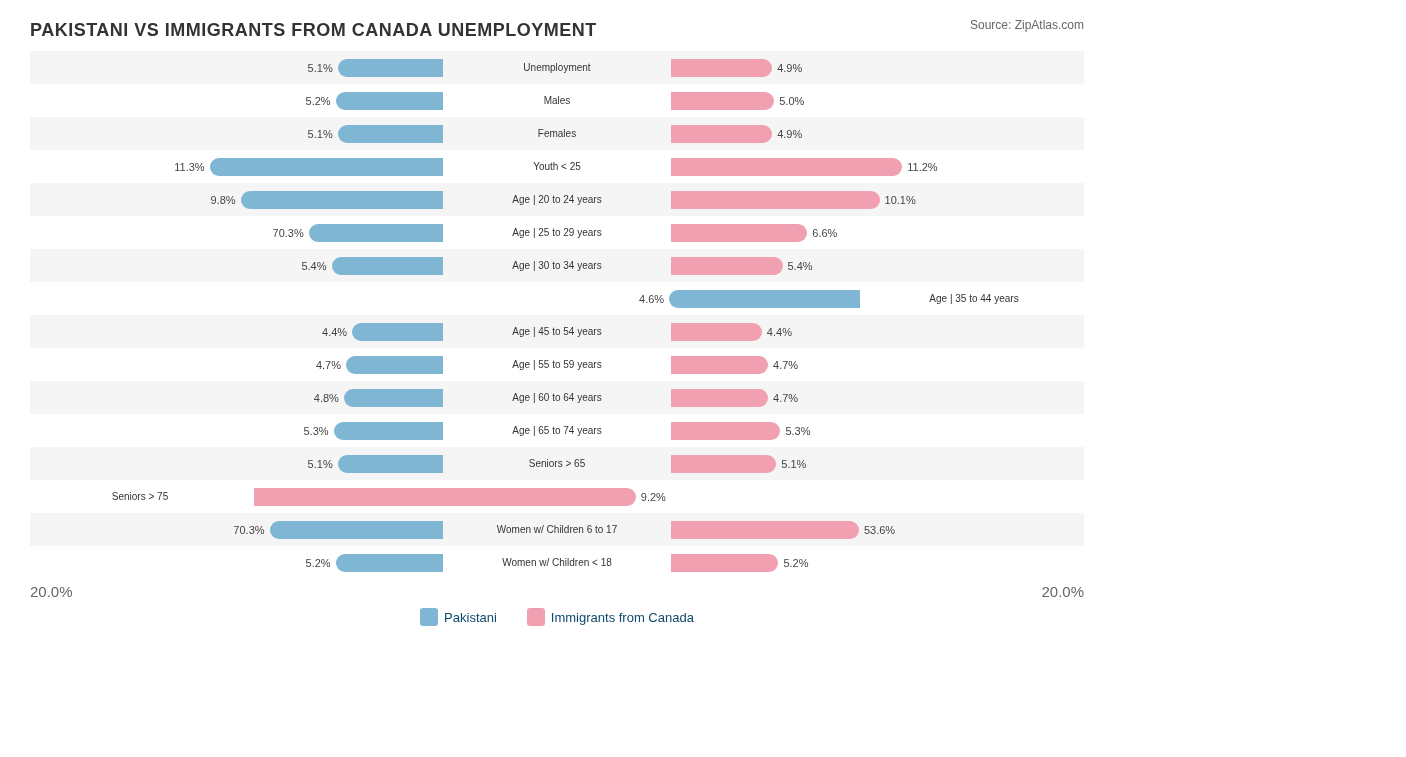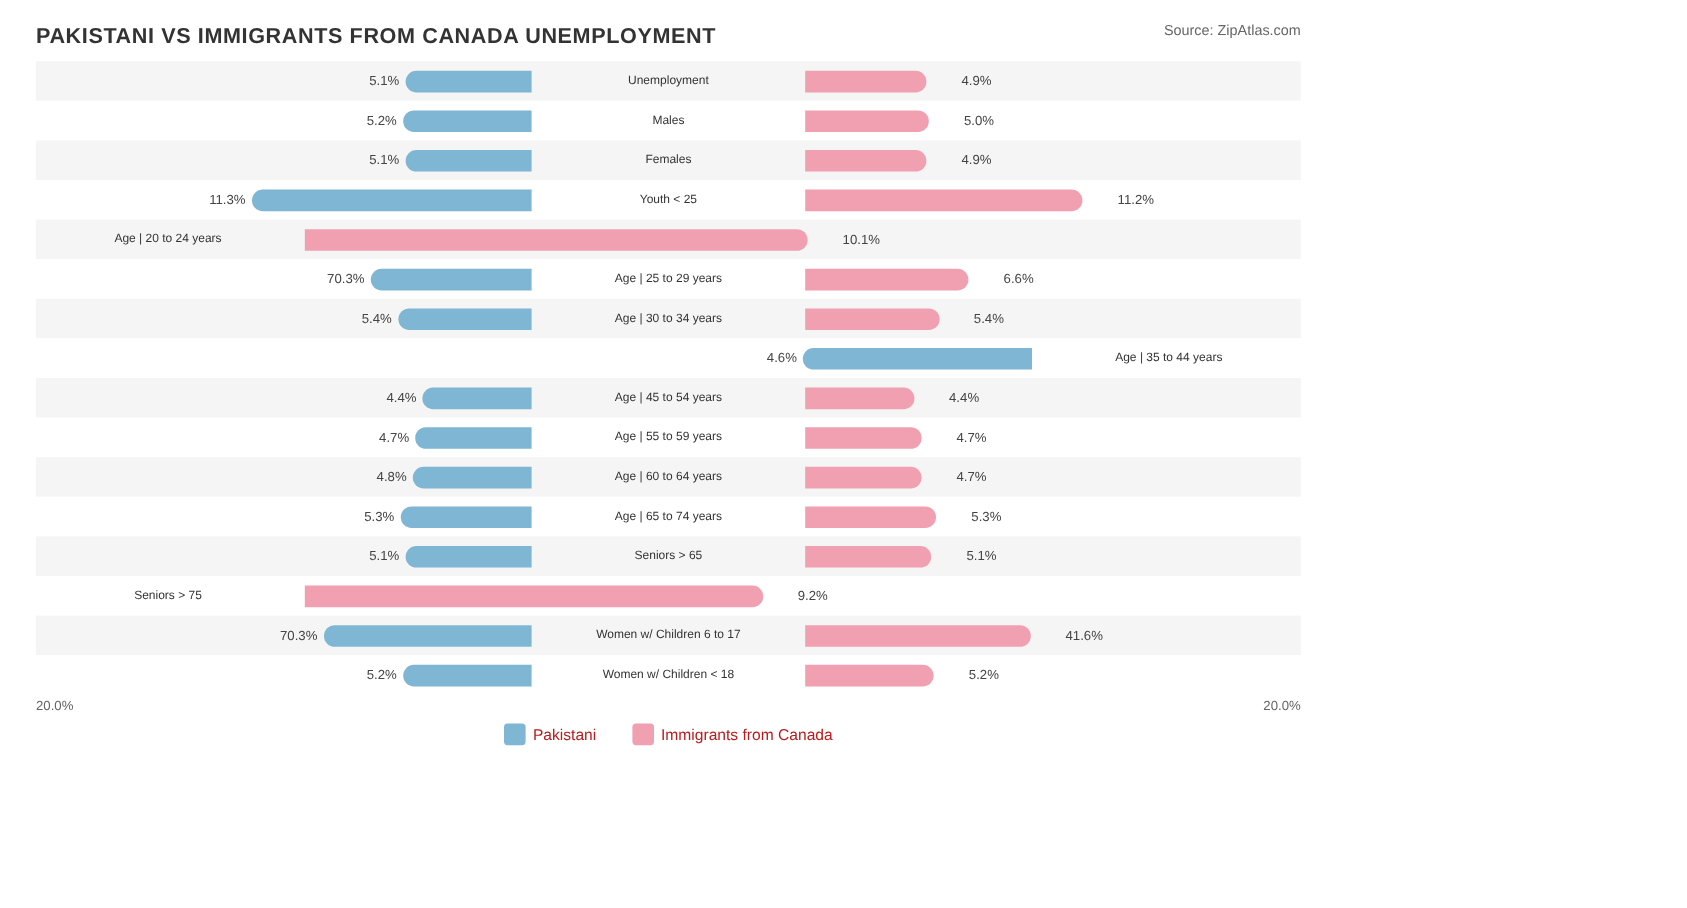--- a/index.html
+++ b/index.html
@@ -65,21 +65,20 @@
       height: 100%;
       padding-right: 4px;
     }
     .right-section {
       flex: 1;
       display: flex;
       align-items: center;
       justify-content: flex-start;
       height: 100%;
       padding-left: 4px;
-      gap: 24px;
     }
     .label-center {
       width: 220px;
       text-align: center;
       font-size: 10px;
       color: #333;
       font-weight: 500;
       z-index: 10;
       white-space: nowrap;
       flex-shrink: 0;
@@ -118,31 +117,31 @@
       display: flex;
       justify-content: center;
       gap: 30px;
       margin-top: 8px;
     }
     .legend-item {
       display: flex;
       align-items: center;
       gap: 6px;
       font-size: 13px;
-      color: #b91c1c;
+      color: #0c4a6e;
     }
     .legend-box {
       width: 18px;
       height: 18px;
       border-radius: 3px;
     }
     .axis-labels {
       display: flex;
       justify-content: space-between;
-      font-size: 11px;
+      font-size: 15px;
       color: #666;
       margin-top: 4px;
       padding: 0 0px;
     }
   </style>
 </head>
 <body>
 
 <div class="chart-container">
   <div class="chart-title">PAKISTANI VS IMMIGRANTS FROM CANADA UNEMPLOYMENT</div>
@@ -197,20 +196,24 @@
         </div>
         <div class="label-center">Youth &lt; 25</div>
         <div class="right-section">
           <div class="bar-pink" style="width:56.00000000000001%; background:#f0a0b0;"></div>
           <span class="val-right">11.2%</span>
         </div>
       </div>
     </div>
       <div class="chart-row">
       <div class="dual-bar-row">
+        <div class="left-section">
+          <span class="val-left">9.8%</span>
+          <div class="bar-blue" style="width:49%; background:#7eb6d4;"></div>
+        </div>
         <div class="label-center">Age | 20 to 24 years</div>
         <div class="right-section">
           <div class="bar-pink" style="width:50.5%; background:#f0a0b0;"></div>
           <span class="val-right">10.1%</span>
         </div>
       </div>
     </div>
       <div class="chart-row">
       <div class="dual-bar-row">
         <div class="left-section">
@@ -322,21 +325,21 @@
     </div>
       <div class="chart-row">
       <div class="dual-bar-row">
         <div class="left-section">
           <span class="val-left">70.3%</span>
           <div class="bar-blue" style="width:42%; background:#7eb6d4;"></div>
         </div>
         <div class="label-center">Women w/ Children 6 to 17</div>
         <div class="right-section">
           <div class="bar-pink" style="width:45.5%; background:#f0a0b0;"></div>
-          <span class="val-right">41.6%</span>
+          <span class="val-right">53.6%</span>
         </div>
       </div>
     </div>
       <div class="chart-row">
       <div class="dual-bar-row">
         <div class="left-section">
           <span class="val-left">5.2%</span>
           <div class="bar-blue" style="width:26%; background:#7eb6d4;"></div>
         </div>
         <div class="label-center">Women w/ Children &lt; 18</div>

